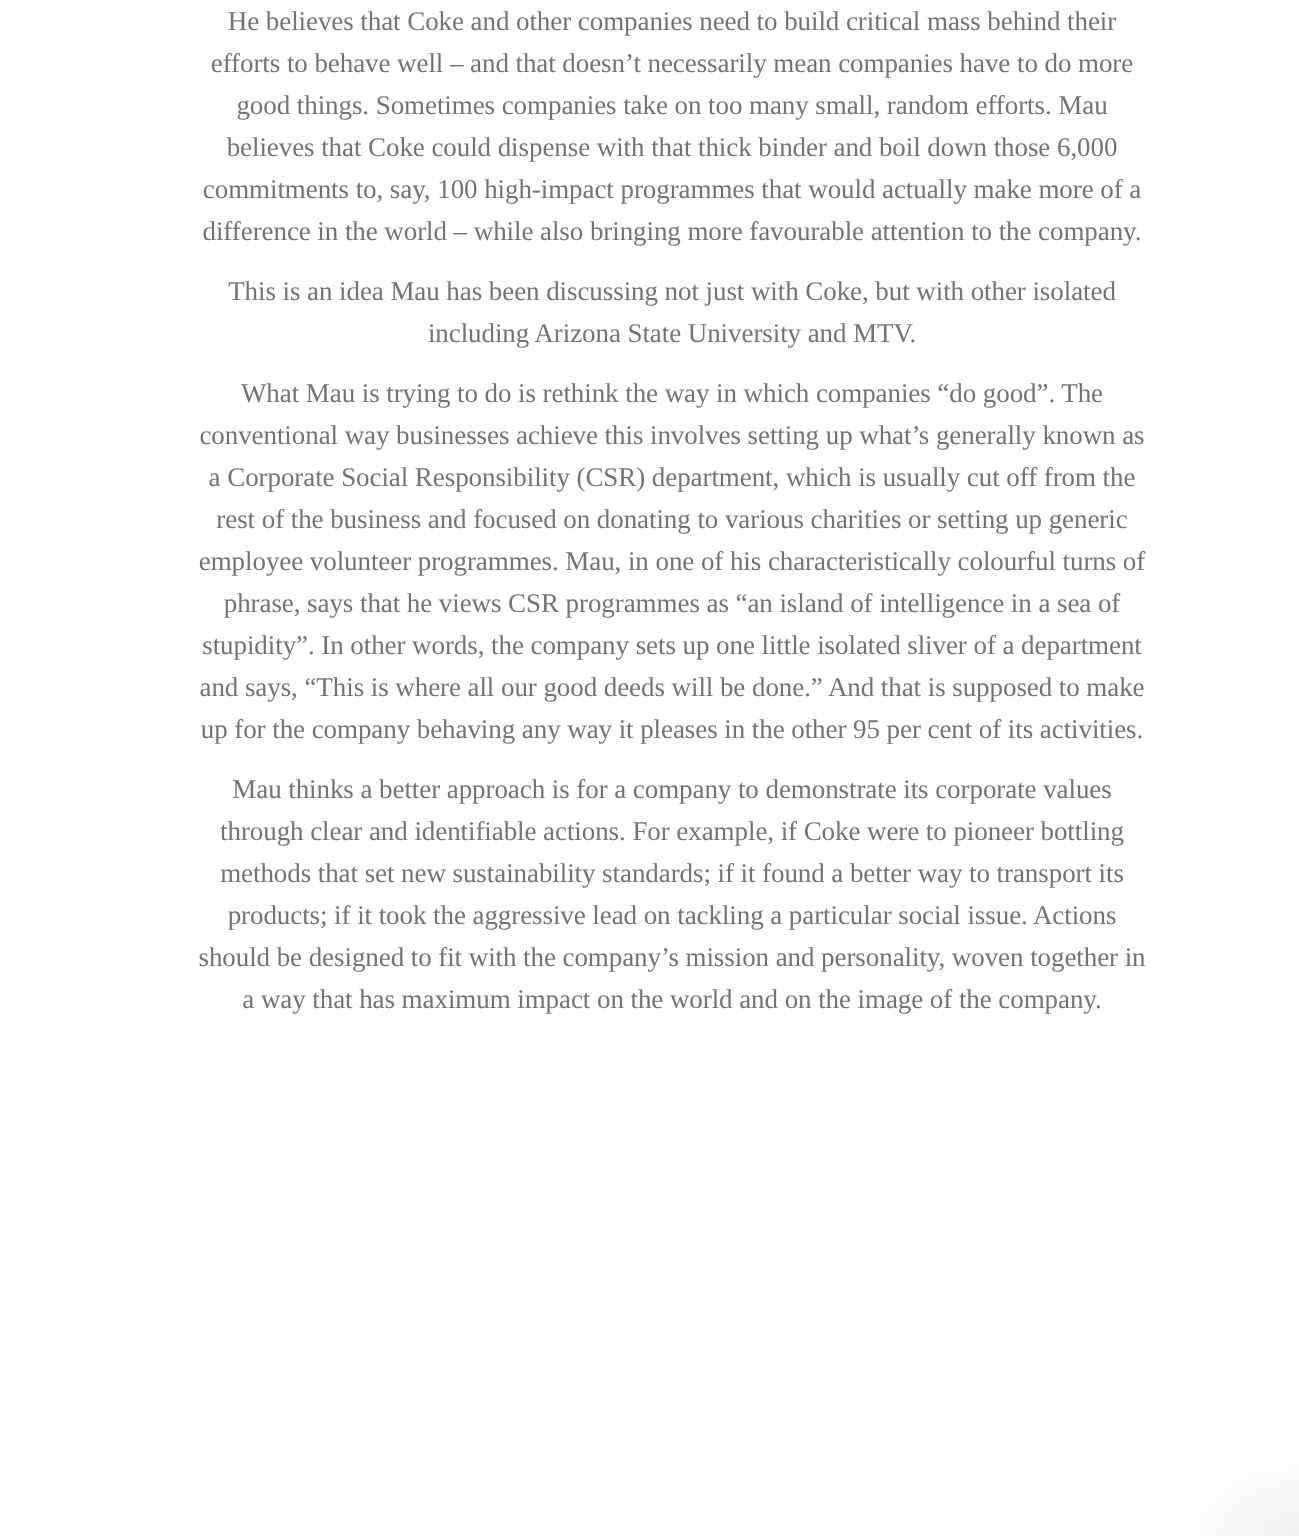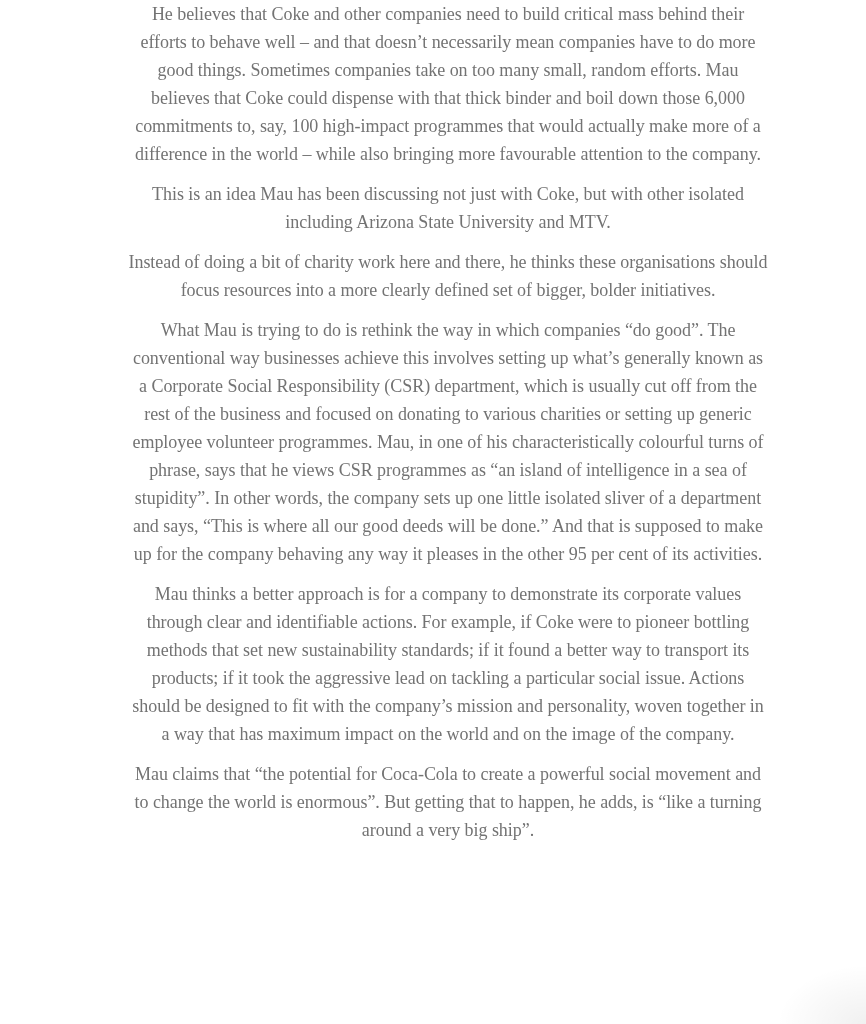--- a/index.html
+++ b/index.html
@@ -37,19 +37,17 @@
       background: radial-gradient(ellipse at 100% 100%, rgba(0,0,0,0.06), rgba(0,0,0,0) 70%);
       pointer-events: none;
     }
   </style>
 </head>
 <body>
 
 <div class="article">
   <p>He believes that Coke and other companies need to build critical mass behind their efforts to behave well – and that doesn’t necessarily mean companies have to do more good things. Sometimes companies take on too many small, random efforts. Mau believes that Coke could dispense with that thick binder and boil down those 6,000 commitments to, say, 100 high-impact programmes that would actually make more of a difference in the world – while also bringing more favourable attention to the company.</p>
   <p>This is an idea Mau has been discussing not just with Coke, but with other isolated including Arizona State University and MTV.</p>
-  <p>Instead of doing a bit of charity work here and there, he thinks these organisations should focus resources into a more clearly defined set of bigger, bolder initiatives.</p>
   <p>What Mau is trying to do is rethink the way in which companies “do good”. The conventional way businesses achieve this involves setting up what’s generally known as a Corporate Social Responsibility (CSR) department, which is usually cut off from the rest of the business and focused on donating to various charities or setting up generic employee volunteer programmes. Mau, in one of his characteristically colourful turns of phrase, says that he views CSR programmes as “an island of intelligence in a sea of stupidity”. In other words, the company sets up one little isolated sliver of a department and says, “This is where all our good deeds will be done.” And that is supposed to make up for the company behaving any way it pleases in the other 95 per cent of its activities.</p>
   <p>Mau thinks a better approach is for a company to demonstrate its corporate values through clear and identifiable actions. For example, if Coke were to pioneer bottling methods that set new sustainability standards; if it found a better way to transport its products; if it took the aggressive lead on tackling a particular social issue. Actions should be designed to fit with the company’s mission and personality, woven together in a way that has maximum impact on the world and on the image of the company.</p>
-  <p>Mau claims that “the potential for Coca-Cola to create a powerful social movement and to change the world is enormous”. But getting that to happen, he adds, is “like a turning around a very big ship”.</p>
 </div>
 
 <div class="corner-shade"></div>
 
 </body></html>

